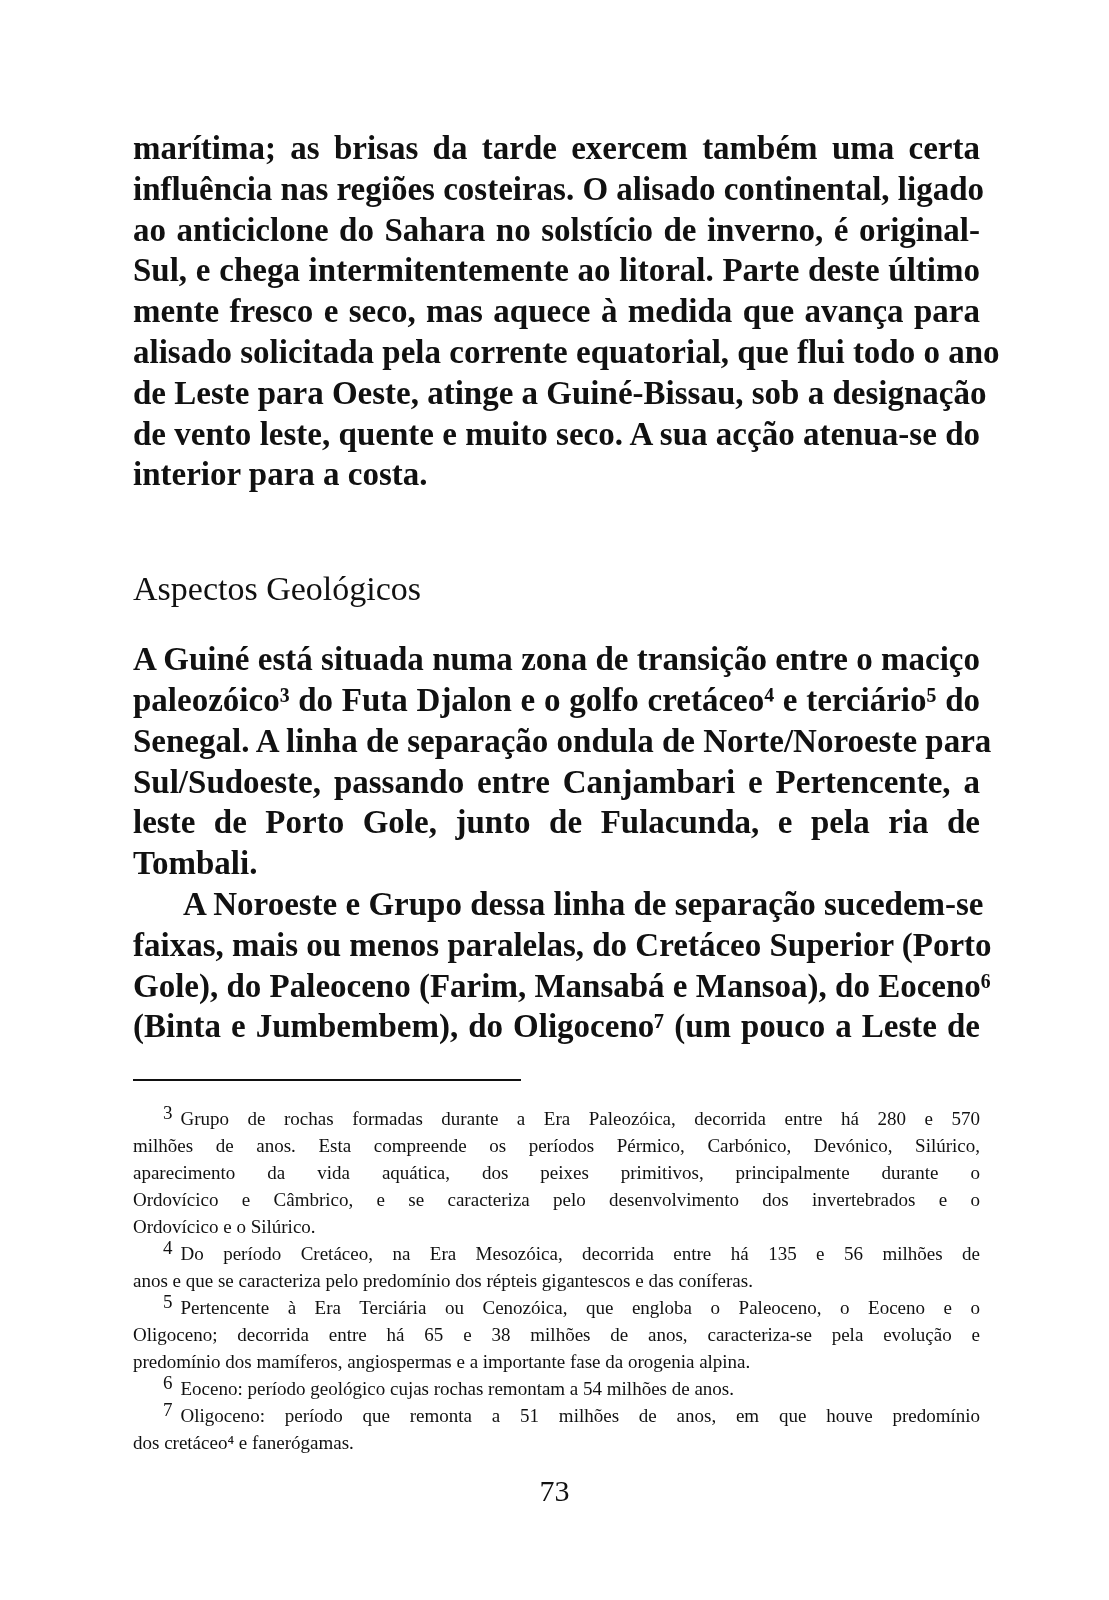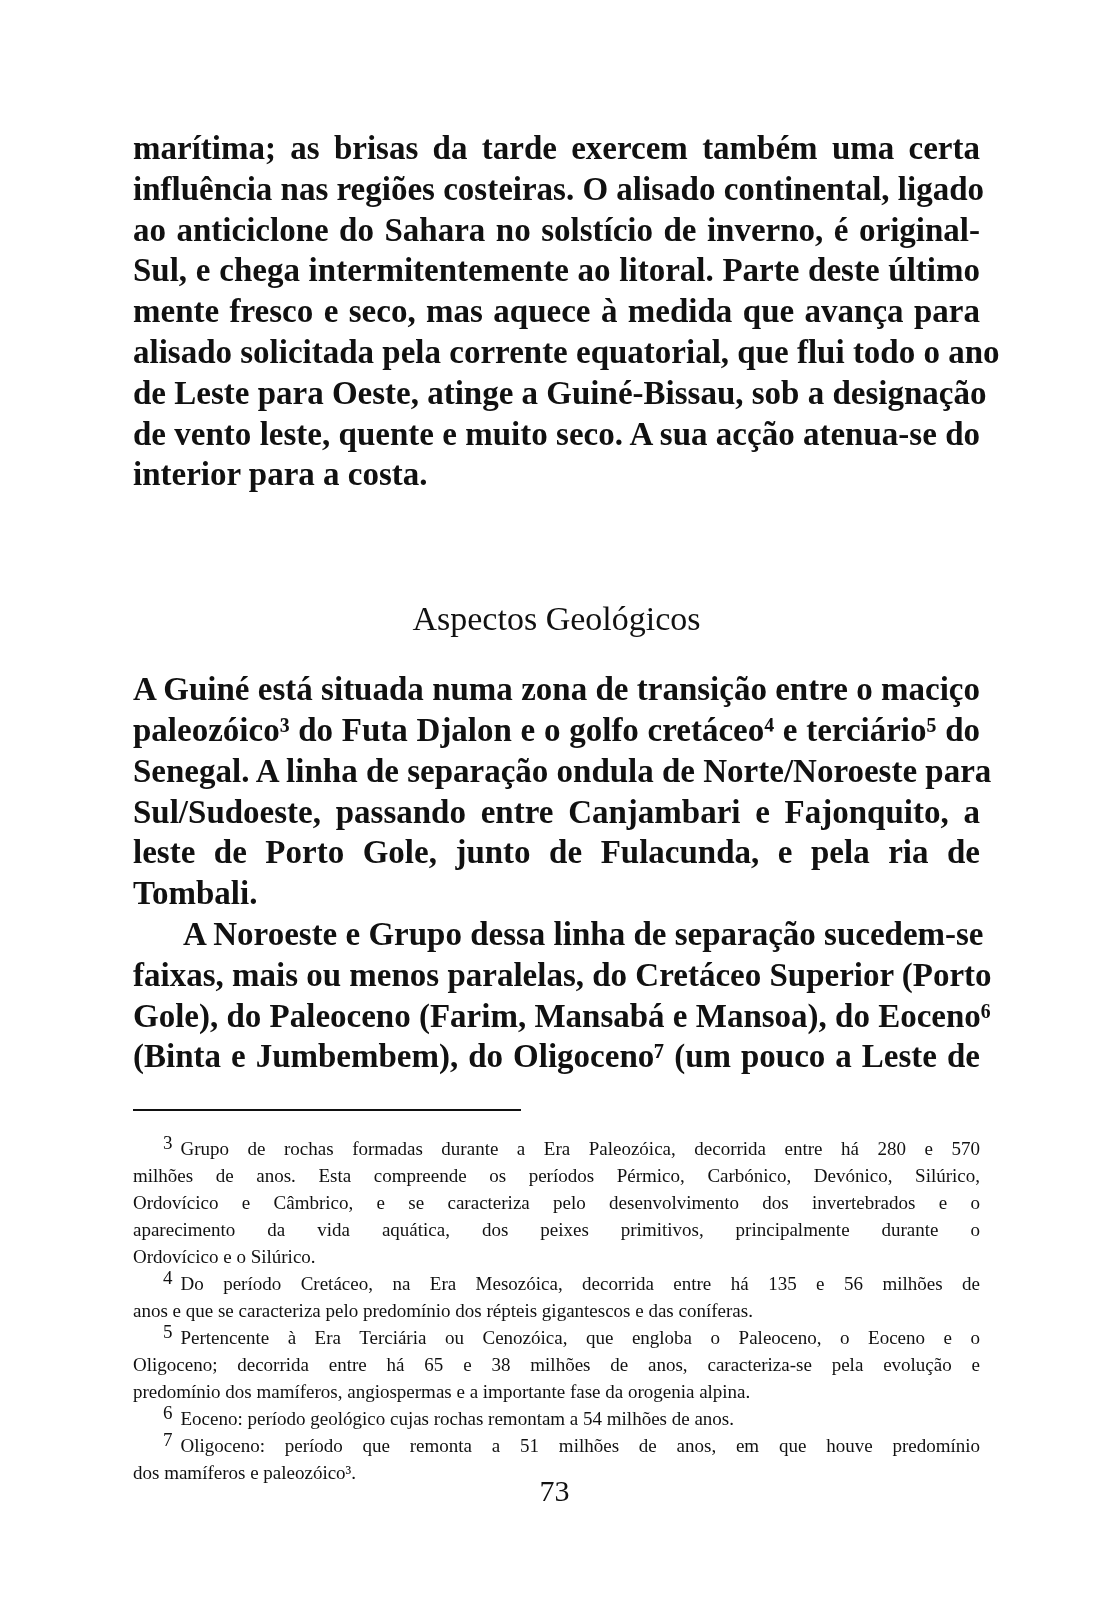--- a/index.html
+++ b/index.html
@@ -31,22 +31,21 @@
       font-weight: bold;
     }
     .body-line.last {
       text-align-last: left;
     }
     .body-line.indent {
       padding-left: 50px;
     }
     .section-title {
       font-size: 34px;
-      text-align: center;
-      margin-top: 104px;
+      margin-top: 74px;
       margin-bottom: 30px;
       line-height: 40px;
       height: 40px;
     }
     .rule {
       width: 388px;
       height: 0;
       border-top: 2px solid #111111;
       margin-top: 32px;
       margin-bottom: 24px;
@@ -96,54 +95,54 @@
     <div class="body-line">de vento leste, quente e muito seco. A sua acção atenua-se do</div>
     <div class="body-line last">interior para a costa.</div>
   </div>
 
   <div class="section-title">Aspectos Geológicos</div>
 
   <div>
     <div class="body-line">A Guiné está situada numa zona de transição entre o maciço</div>
     <div class="body-line">paleozóico³ do Futa Djalon e o golfo cretáceo⁴ e terciário⁵ do</div>
     <div class="body-line">Senegal. A linha de separação ondula de Norte/Noroeste para</div>
-    <div class="body-line">Sul/Sudoeste, passando entre Canjambari e Fajonquito, a</div>
+    <div class="body-line">Sul/Sudoeste, passando entre Canjambari e Pertencente, a</div>
     <div class="body-line">leste de Porto Gole, junto de Fulacunda, e pela ria de</div>
     <div class="body-line last">Tombali.</div>
   </div>
 
   <div>
     <div class="body-line indent">A Noroeste e Grupo dessa linha de separação sucedem-se</div>
     <div class="body-line">faixas, mais ou menos paralelas, do Cretáceo Superior (Porto</div>
     <div class="body-line">Gole), do Paleoceno (Farim, Mansabá e Mansoa), do Eoceno⁶</div>
     <div class="body-line">(Binta e Jumbembem), do Oligoceno⁷ (um pouco a Leste de</div>
   </div>
 
   <div class="rule"></div>
 
   <div>
     <div>
       <div class="fn-line first"><span class="fn-num">3</span><span>Grupo de rochas formadas durante a Era Paleozóica, decorrida entre há 280 e 570</span></div>
       <div class="fn-line">milhões de anos. Esta compreende os períodos Pérmico, Carbónico, Devónico, Silúrico,</div>
+      <div class="fn-line">aparecimento da vida aquática, dos peixes primitivos, principalmente durante o</div>
       <div class="fn-line">Ordovícico e Câmbrico, e se caracteriza pelo desenvolvimento dos invertebrados e o</div>
-      <div class="fn-line">aparecimento da vida aquática, dos peixes primitivos, principalmente durante o</div>
       <div class="fn-line last">Ordovícico e o Silúrico.</div>
     </div>
     <div>
       <div class="fn-line first"><span class="fn-num">4</span><span>Do período Cretáceo, na Era Mesozóica, decorrida entre há 135 e 56 milhões de</span></div>
       <div class="fn-line last">anos e que se caracteriza pelo predomínio dos répteis gigantescos e das coníferas.</div>
     </div>
     <div>
       <div class="fn-line first"><span class="fn-num">5</span><span>Pertencente à Era Terciária ou Cenozóica, que engloba o Paleoceno, o Eoceno e o</span></div>
       <div class="fn-line">Oligoceno; decorrida entre há 65 e 38 milhões de anos, caracteriza-se pela evolução e</div>
       <div class="fn-line last">predomínio dos mamíferos, angiospermas e a importante fase da orogenia alpina.</div>
     </div>
     <div>
       <div class="fn-line first last"><span class="fn-num">6</span><span>Eoceno: período geológico cujas rochas remontam a 54 milhões de anos.</span></div>
     </div>
     <div>
       <div class="fn-line first"><span class="fn-num">7</span><span>Oligoceno: período que remonta a 51 milhões de anos, em que houve predomínio</span></div>
-      <div class="fn-line last">dos mamíferos e paleozóico³.</div>
+      <div class="fn-line last">dos cretáceo⁴ e fanerógamas.</div>
     </div>
   </div>
 </div>
 
 <div class="page-number">73</div>
 
 </body></html>

